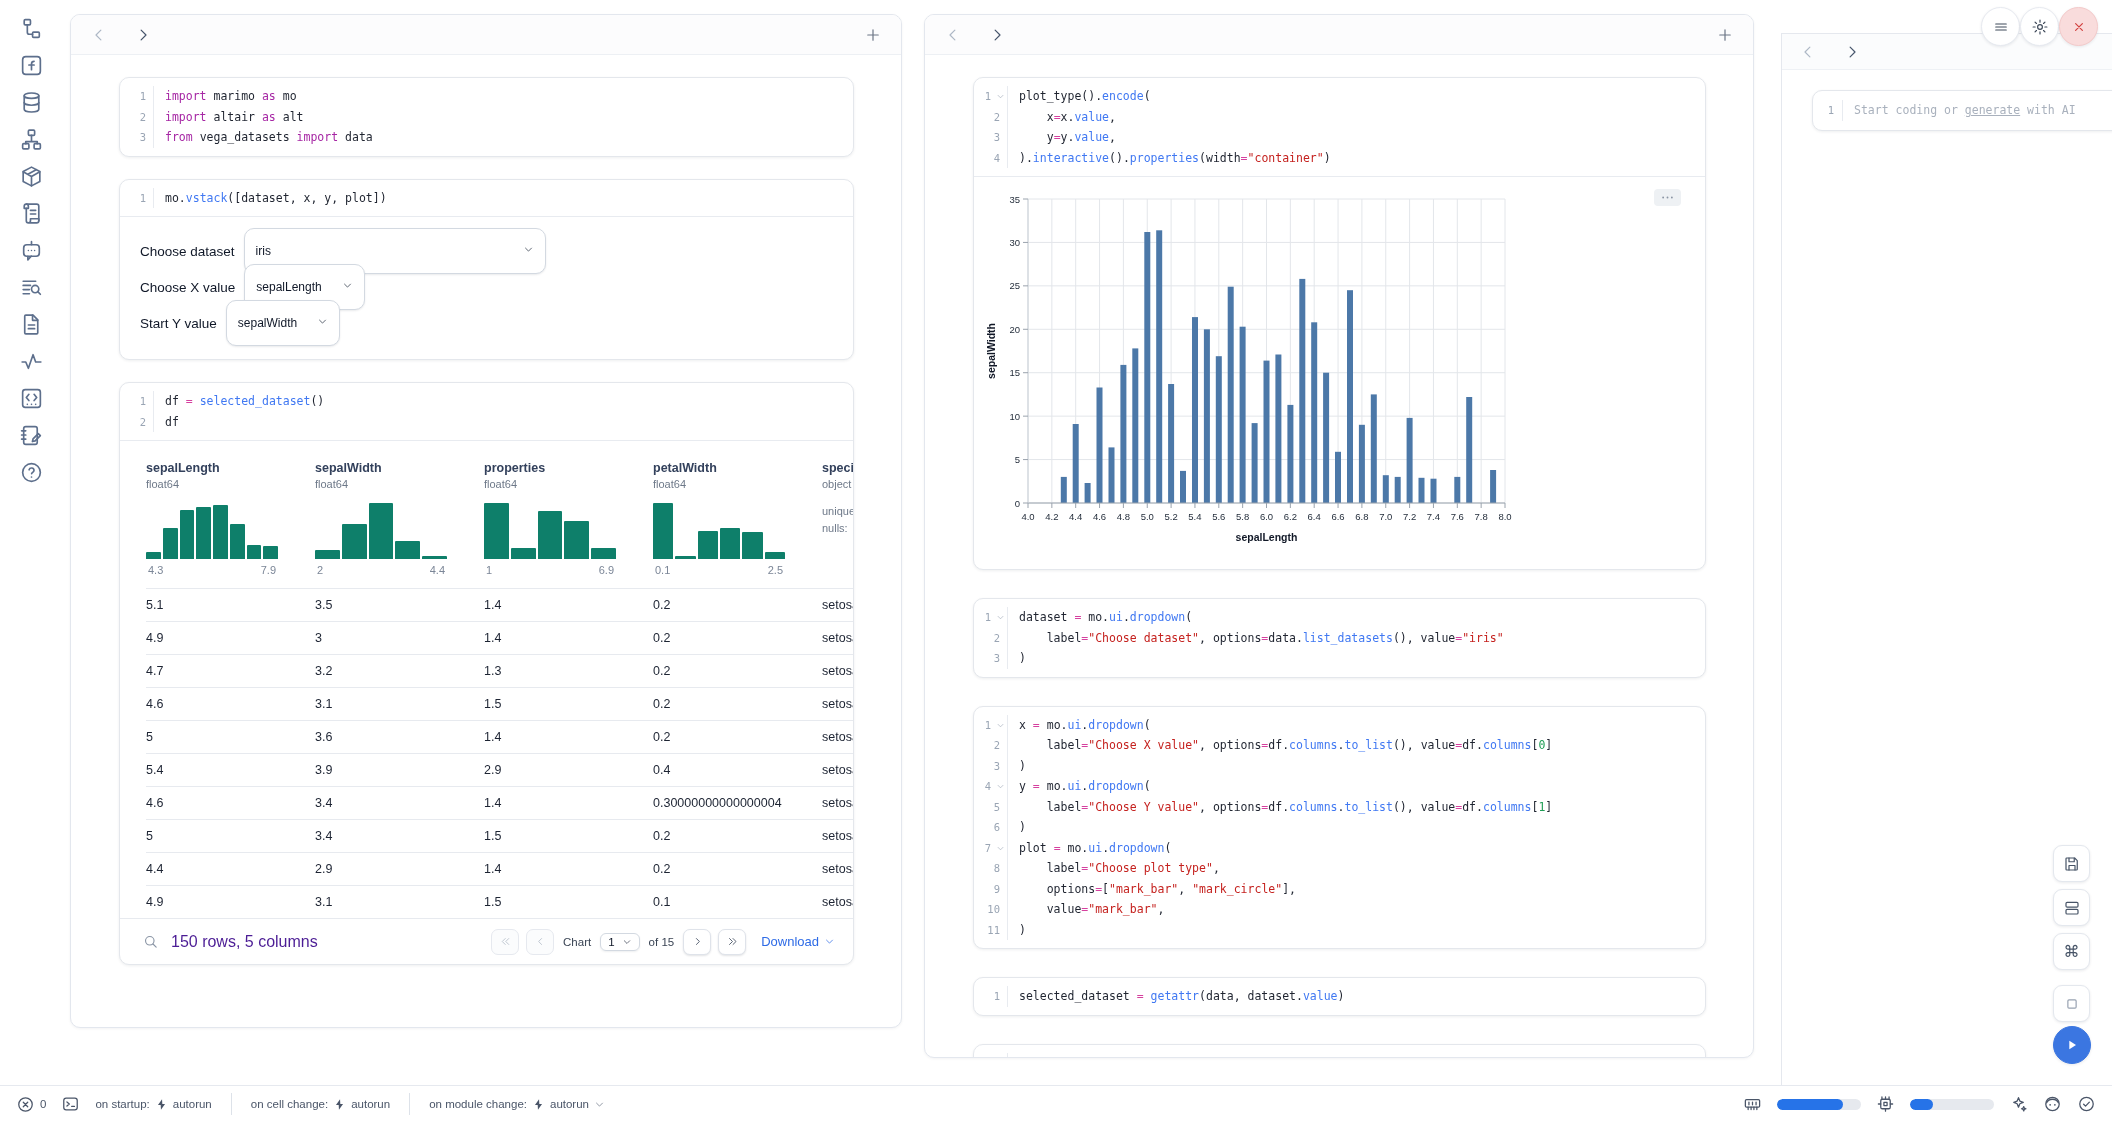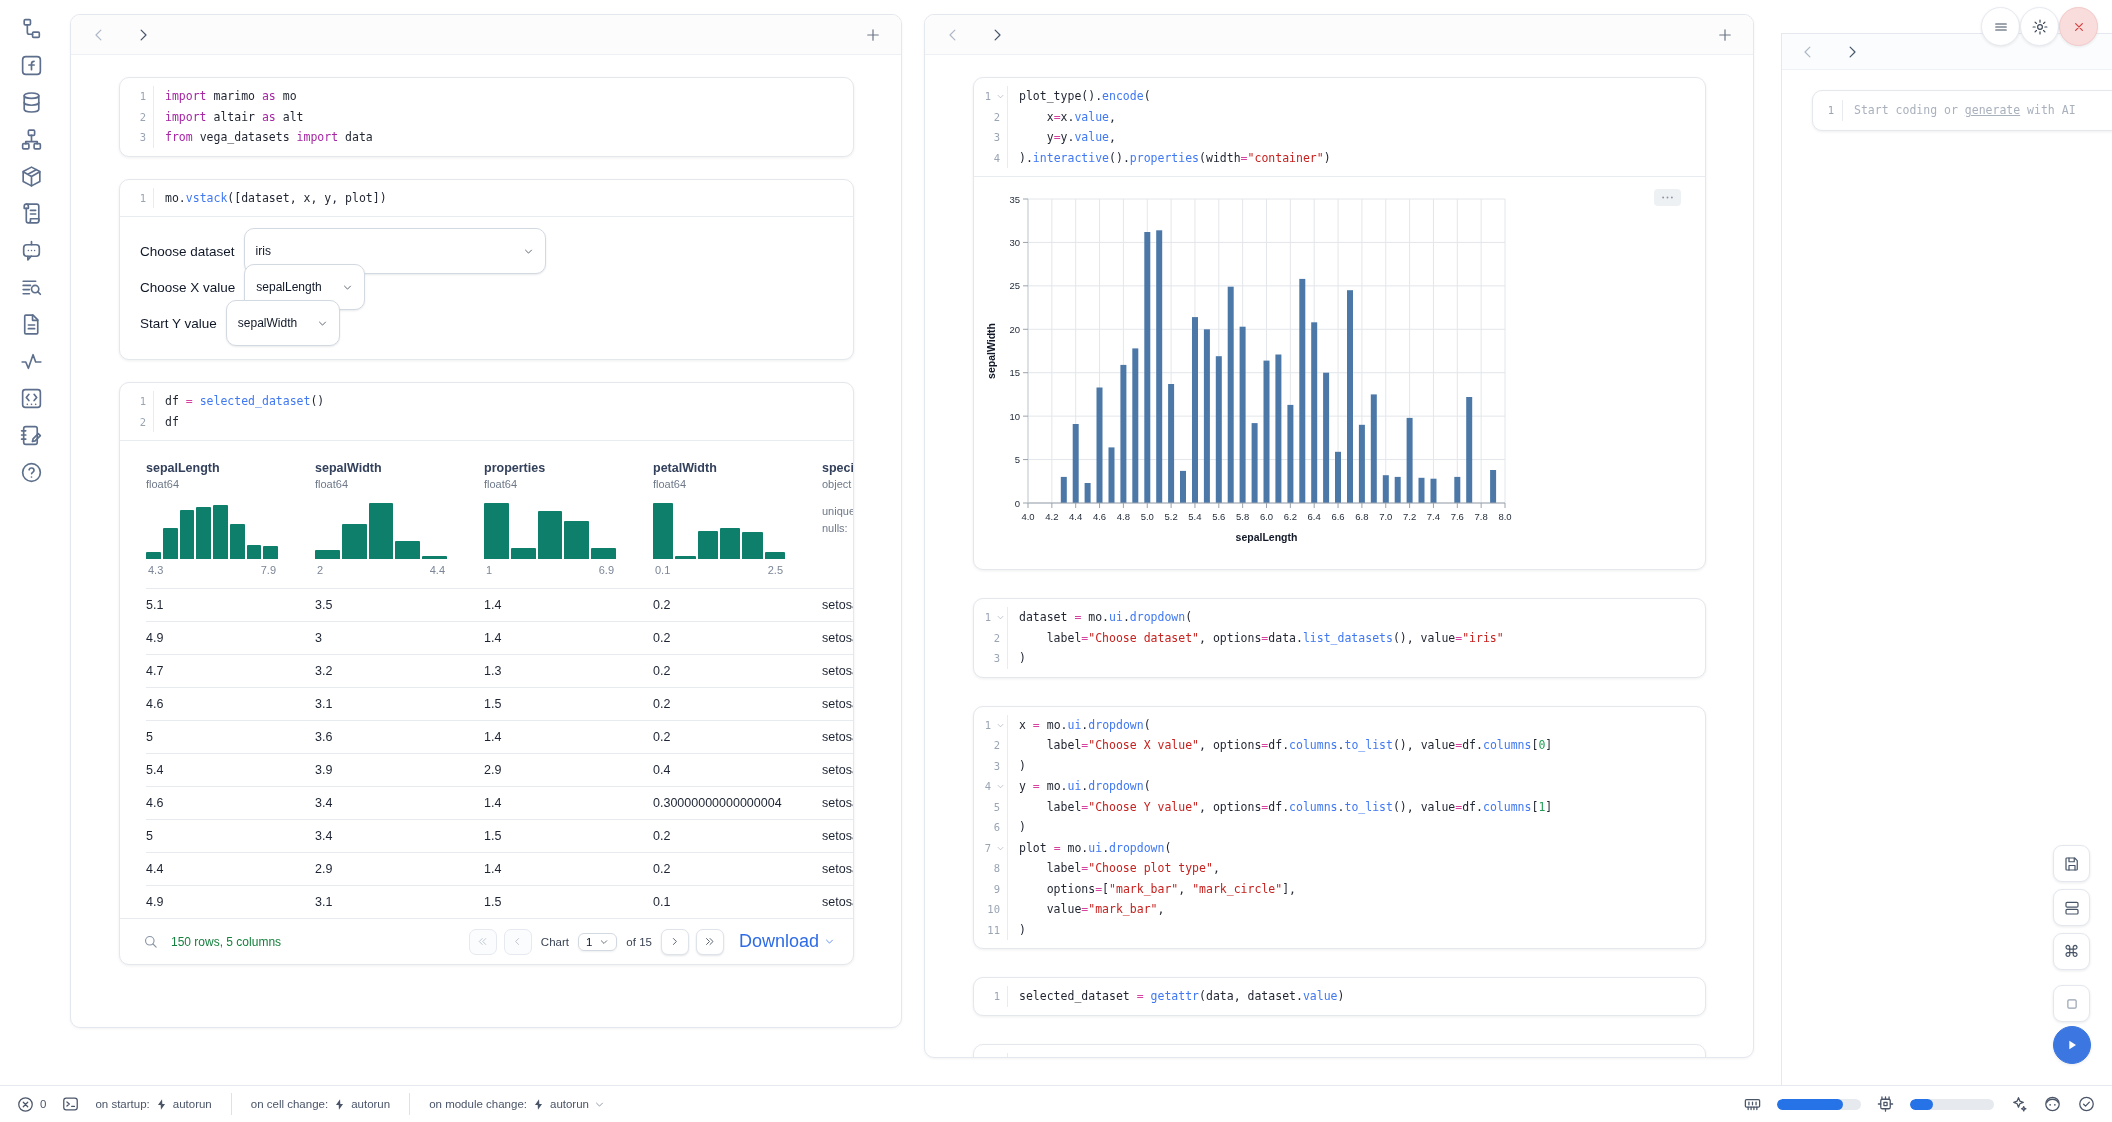--- a/index.html
+++ b/index.html
@@ -31,48 +31,48 @@
   .gutter{width:34px;flex:0 0 34px;text-align:right;color:#9aa5b4;font-size:10.5px;padding-right:7px;border-right:1px solid #e8ebf0;margin-right:11px;position:relative}
   .gutter.has-fold{padding-right:16px}
   .fold{position:absolute;right:2px;top:6px;width:9px;height:9px;color:#9aa5b4}
   .c-pl{color:#1f2430}.c-kw{color:#a626a4}.c-fn{color:#4078f2}.c-op{color:#d6409f}.c-st{color:#c5221f}.c-nu{color:#1f9d55}
   .divider{border-top:1px solid #e8ebf0}
 
   
   .dd-area{padding:16px 20px 18px}
   .dd-row{display:flex;align-items:center;height:36px;gap:9px}
   .dd-label{font-size:13.5px;color:#101828}
-  .dd-select{display:inline-flex;align-items:center;gap:20px;border:1px solid #d3d9e1;border-radius:10px;background:#fff;box-shadow:0 1px 2px rgba(16,24,40,.09);padding:15px 11px;font-size:12px;color:#101828;cursor:pointer}
+  .dd-select{display:inline-flex;gap:20px;border:1px solid #d3d9e1;border-radius:10px;background:#fff;box-shadow:0 1px 2px rgba(16,24,40,.09);padding:15px 11px;font-size:12px;color:#101828;cursor:pointer}
   .dd-select.wide{width:302px;justify-content:space-between}
   .dd-select .chev{width:11px;height:11px;color:#273142}
 
   
   .table-wrap{padding:20px 0 0 26px;overflow:hidden}
   .thead{display:flex}
   .th{width:169px;flex:0 0 169px}
   .th-name{font-size:12.5px;font-weight:bold;color:#33415c;white-space:nowrap}
   .th-dtype{font-size:11px;color:#6e7989;margin-top:3px}
   .hist{margin-top:11px;height:58px;width:132px;display:flex;align-items:flex-end;gap:2px}
   .hist-bar{flex:1;border-radius:1px 1px 0 0}
   .range{width:132px;display:flex;justify-content:space-between;font-size:11px;color:#7b8697;margin-top:5px;padding:0 2px}
   .th-meta{font-size:11px;color:#6e7989;margin-top:13px;line-height:17px;white-space:nowrap}
   .tbody{margin-top:12px}
   .trow{display:flex;border-top:1px solid #e7eaef;height:33px;align-items:center;font-size:12.5px;color:#1d2433}
   .td{width:169px;flex:0 0 169px;white-space:nowrap}
   .tfooter{display:flex;align-items:center;height:46px;padding:0 18px 0 22px;gap:12px;border-top:1px solid #e7eaef}
   .tf-search{color:#8a95a5;width:17px;height:17px;cursor:pointer}
-  .tf-summary{font-size:12px;color:#15803d}
+  .tf-summary{font-size:16px;color:#4c1d95}
   .tf-right{margin-left:auto;display:flex;align-items:center;gap:7px}
   .pg-btn{width:28px;height:26px;border:1px solid #e6e9ef;border-radius:7px;display:flex;align-items:center;justify-content:center;background:#fbfcfd;color:#b6bfcb;cursor:pointer}
   .pg-btn.active{background:#fff;color:#424e60;border-color:#dfe3ea;box-shadow:0 1px 2px rgba(16,24,40,.12)}
   .pg-btn svg{width:13px;height:13px}
   .pg-text{font-size:11.5px;color:#3a4454;margin:0 2px}
   .pg-select{border:1px solid #d3d9e1;border-radius:6px;padding:2px 7px;display:flex;gap:7px;align-items:center;font-size:11.5px;color:#101828;box-shadow:0 1px 2px rgba(16,24,40,.07);cursor:pointer}
   .pg-select .chev{width:10px;height:10px;color:#273142}
-  .download{display:flex;align-items:center;gap:5px;font-size:18px;color:#2e6be6;margin-left:8px;cursor:pointer}
+  .download{display:flex;align-items:center;gap:5px;font-size:13px;color:#2e6be6;margin-left:8px;cursor:pointer}
   .download .chev{width:11px;height:11px}
 
   
   .chart-area{position:relative;padding:12px 6px 8px 8px}
   .chart-menu{position:absolute;top:12px;right:24px;width:27px;height:17px;border-radius:4px;background:#eef1f4;color:#8b95a5;display:flex;align-items:center;justify-content:center;cursor:pointer}
   .chart-menu svg{width:15px;height:15px}
 
   
   #right-pane{position:absolute;left:1781px;top:33px;width:331px;bottom:37px;border-left:1px solid #e5e8ee;border-top:1px solid #e5e8ee;background:#fff;overflow:hidden}
   .rp-header{height:36px;display:flex;align-items:center;gap:24px;padding:0 16px;background:#fbfcfd;border-bottom:1px solid #eef1f5}

